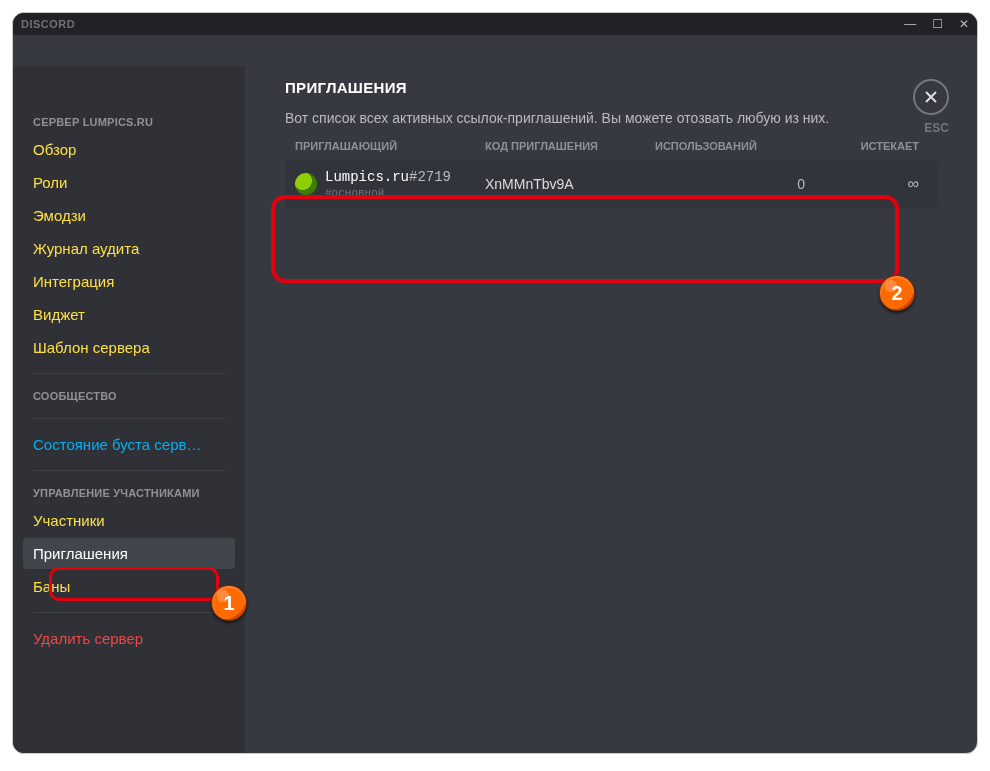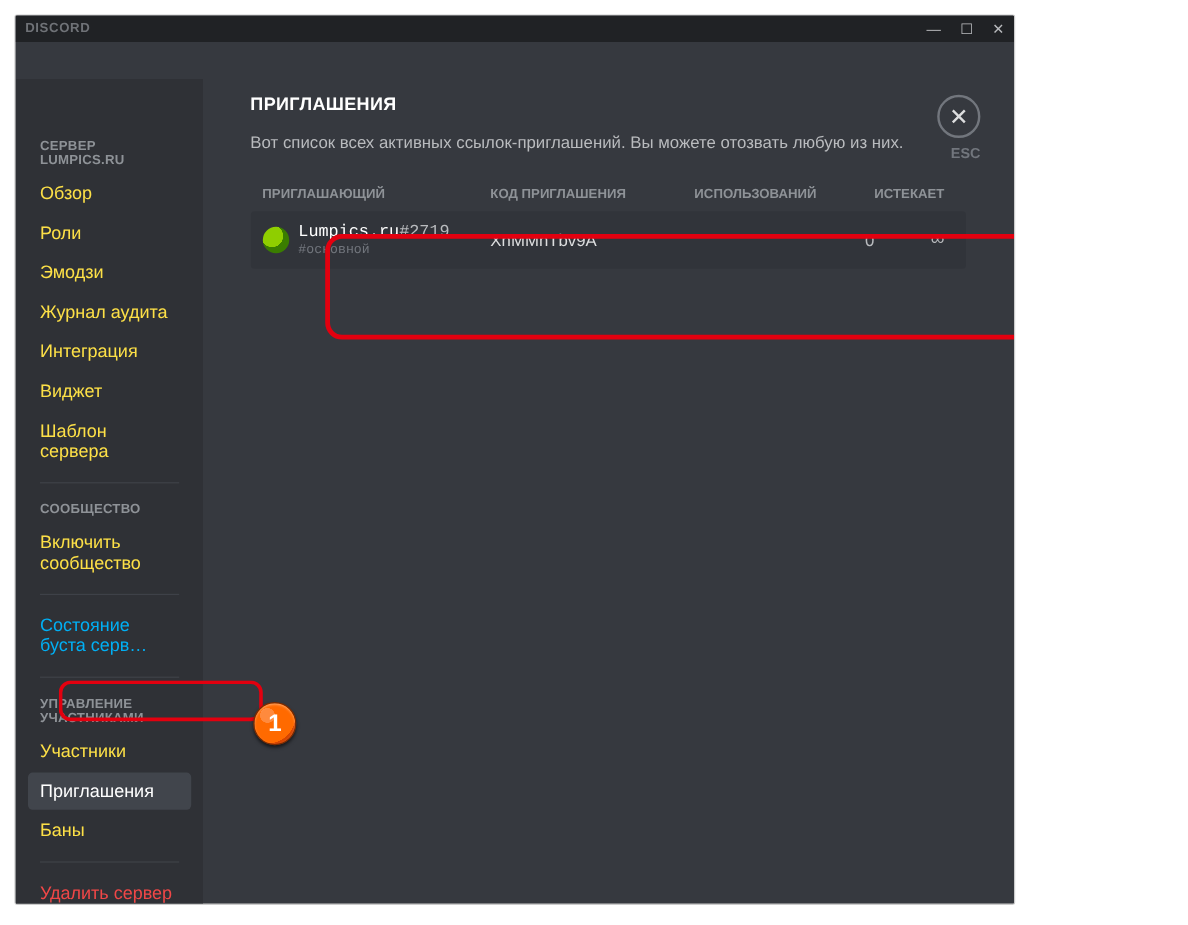--- a/index.html
+++ b/index.html
@@ -1,36 +1,36 @@
 <!DOCTYPE html>
 <html><head>
 <meta charset="utf-8">
 <style>
   * { box-sizing: border-box; margin: 0; padding: 0; }
   html, body { width: 990px; height: 771px; font-family: "Helvetica Neue", Helvetica, Arial, sans-serif; background: #fff; overflow: hidden; }
-  .frame { position: relative; width: 834px; height: 742px; margin: 12px; border: 1px solid #ccc; background: #36393f; border-radius: 2px; overflow: hidden; }
+  .frame { position: relative; width: 966px; height: 742px; margin: 12px; border: 1px solid #ccc; background: #36393f; border-radius: 12px; overflow: hidden; }
   .titlebar { height: 22px; background: #202225; display: flex; align-items: center; padding: 0 8px; }
   .titlebar-title { color: #6f7277; font-size: 11px; font-weight: 700; letter-spacing: 0.5px; }
   .titlebar-controls { margin-left: auto; display: flex; gap: 16px; color: #b9bbbe; }
   .titlebar-controls span { font-size: 12px; line-height: 1; cursor: default; }
   .body { display: flex; height: calc(100% - 22px); }
   .sidebar { width: 232px; background: #2f3136; padding: 44px 10px 20px 10px; overflow-y: auto; margin-top: 31px; }
   .sidebar-header { color: #8e9297; font-size: 11px; font-weight: 700; letter-spacing: 0.2px; padding: 6px 10px; text-transform: none; }
   .sidebar-item { color: #fde047; font-size: 15px; padding: 7px 10px; border-radius: 4px; cursor: pointer; margin-bottom: 2px; }
   .sidebar-item.selected { background: rgba(79,84,92,0.6); color: #fff; }
   .sidebar-item.link { color: #00aff4; }
   .sidebar-item.danger { color: #f04747; }
   .sidebar-sep { height: 1px; background: rgba(79,84,92,0.48); margin: 10px 10px; }
   .content { flex: 1; padding: 44px 40px 20px 40px; position: relative; color: #dcddde; }
   .page-title { color: #ffffff; font-size: 15px; font-weight: 700; letter-spacing: 0.3px; }
   .page-subtitle { color: #b9bbbe; font-size: 14px; margin-top: 14px; }
   .close-area { position: absolute; top: 44px; right: 28px; text-align: right; }
   .close-btn { width: 36px; height: 36px; border: 2px solid #72767d; border-radius: 50%; display: flex; align-items: center; justify-content: center; color: #dcddde; cursor: pointer; }
   .close-label { color: #72767d; font-size: 12px; margin-top: 6px; font-weight: 600; }
-  .table { margin-top: 22px; }
+  .table { margin-top: 6px; }
   .thead { display: flex; padding: 8px 10px; }
   .th { color: #8e9297; font-size: 11px; font-weight: 700; }
   .th.inviter { width: 190px; }
   .th.code { width: 170px; text-align: left; }
   .th.uses { width: 150px; }
   .th.expires { flex: 1; text-align: right; padding-right: 8px; }
   .trow { display: flex; align-items: center; padding: 8px 10px; background: rgba(0,0,0,0.08); border-radius: 3px; }
   .td.inviter { width: 190px; display: flex; align-items: center; gap: 8px; }
   .avatar { width: 22px; height: 22px; border-radius: 50%; background: radial-gradient(circle at 35% 35%, #8fce00 0 45%, #3a7d00 46% 100%); flex: 0 0 auto; }
   .inviter-text { display: flex; flex-direction: column; line-height: 1.2; font-family: Liberation Mono, monospace; }
@@ -65,21 +65,20 @@
       <div class="sidebar-header">СЕРВЕР LUMPICS.RU</div>
       <div class="sidebar-item">Обзор</div>
       <div class="sidebar-item">Роли</div>
       <div class="sidebar-item">Эмодзи</div>
       <div class="sidebar-item">Журнал аудита</div>
       <div class="sidebar-item">Интеграция</div>
       <div class="sidebar-item">Виджет</div>
       <div class="sidebar-item">Шаблон сервера</div>
       <div class="sidebar-sep"></div>
       <div class="sidebar-header">СООБЩЕСТВО</div>
-      <div class="sidebar-item">Включить сообщество</div>
       <div class="sidebar-sep"></div>
       <div class="sidebar-item link">Состояние буста серв…</div>
       <div class="sidebar-sep"></div>
       <div class="sidebar-header">УПРАВЛЕНИЕ УЧАСТНИКАМИ</div>
       <div class="sidebar-item">Участники</div>
       <div class="sidebar-item selected">Приглашения</div>
       <div class="sidebar-item">Баны</div>
       <div class="sidebar-sep"></div>
       <div class="sidebar-item danger">Удалить сервер</div>
     </div>

